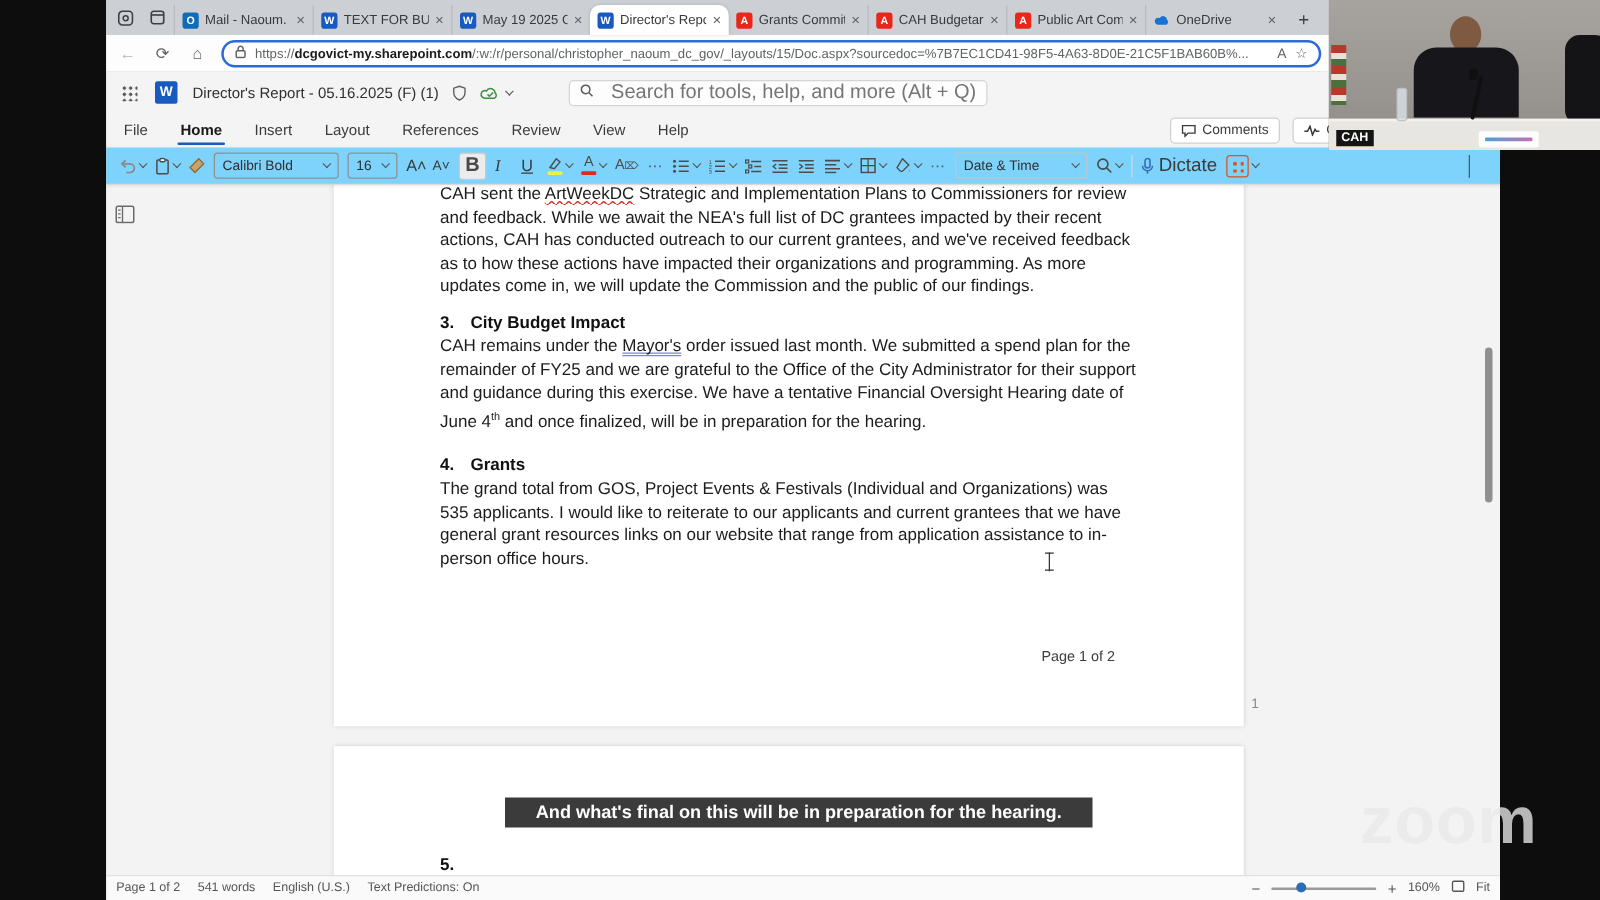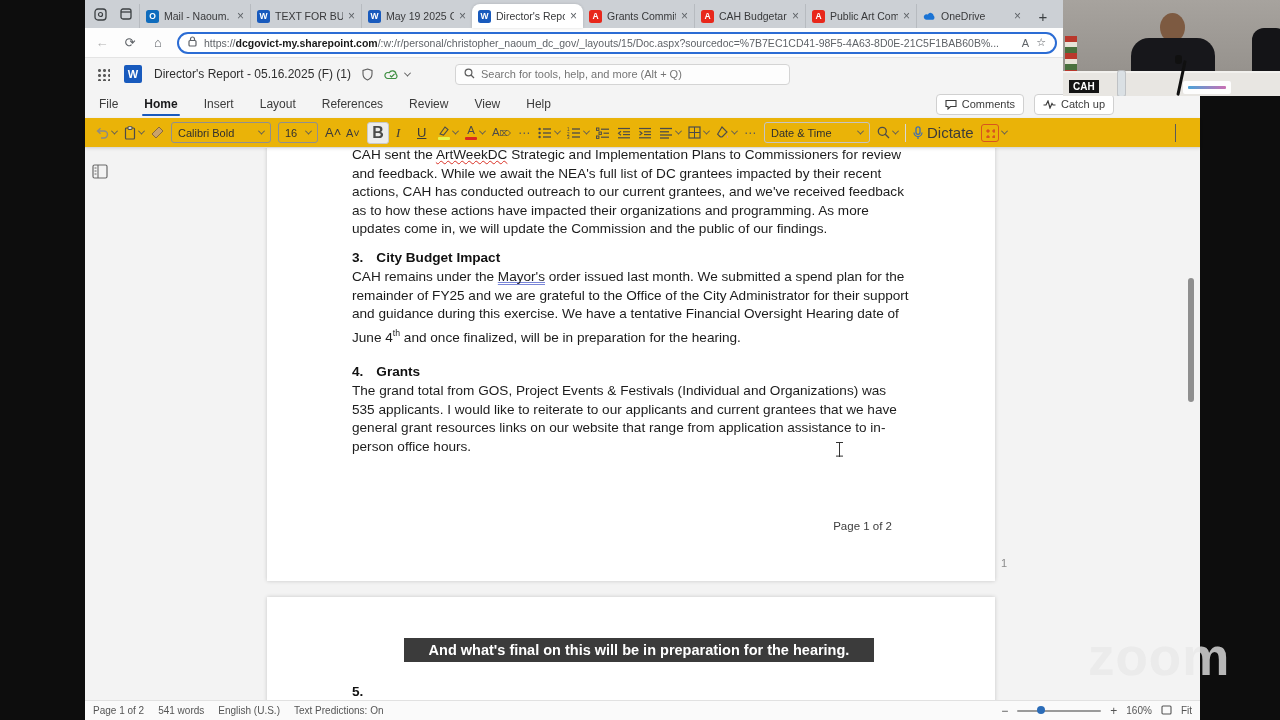--- a/index.html
+++ b/index.html
@@ -50,36 +50,36 @@
   .waffle { width:13px; height:13px; flex:none;
             background-image:radial-gradient(circle,#5a5a5a 1.3px,transparent 1.6px);
             background-size:5px 5px; margin-right:14px; }
   .wlogo { width:18px; height:18px; border-radius:2px; background:#185abd; color:#fff; font-size:11px;
            font-weight:bold; display:flex; align-items:center; justify-content:center; margin-right:12px; }
   .doctitle { font-size:12px; color:#2f2f2f; white-space:nowrap; }
   .titleico { margin-left:10px; color:#5c5c5c; display:flex; align-items:center; }
   .searchpill { position:absolute; left:370px; width:335px; height:21px; background:#fdfdfd;
                 border:1px solid #d4d4d4; border-radius:4px; display:flex; align-items:center;
                 padding:0 8px; gap:6px; }
-  .searchpill input { border:none; outline:none; background:transparent; flex:1; font-size:11px;
-                      color:#5d5d5d; font-family:inherit; }
+  .searchpill input { border:none; outline:none; background:transparent; flex:1; font-size:16px;
+                      color:#5d5d5d; font-family:inherit;text-align:right; }
 
   
   .menubar { height:28px; background:#f4f4f4; display:flex; align-items:center; padding:0 14px;
              gap:26px; font-size:12px; color:#3b3b3b; flex:none; }
   .menuitem { position:relative; line-height:26px; }
   .menuitem.active { font-weight:bold; color:#19191b; }
   .menuitem.active::after { content:""; position:absolute; left:-2px; right:-2px; bottom:1px;
                             height:2.5px; background:#185abd; border-radius:2px; }
   .menuright { margin-left:auto; display:flex; gap:10px; margin-right:72px;justify-content:flex-end; }
   .pillbtn { height:21px; background:#fff; border:1px solid #d0d0d0; border-radius:4px; display:flex;
              align-items:center; gap:5px; padding:0 8px; font-size:11px; color:#3b3b3b; }
 
   
-  .ribbon { height:30px; background:#eab308; border-bottom:1px solid #dadada; display:flex;
+  .ribbon { height:30px; background:#7dd3fc; border-bottom:1px solid #dadada; display:flex;
             align-items:center; padding:0 10px; gap:7px; color:#4b4b4b; flex:none;
             box-shadow:0 1px 3px rgba(0,0,0,.10); position:relative; z-index:5;justify-content:center; }
   .rbtn { display:flex; align-items:center; gap:3px; flex:none; }
   .rbtn svg { display:block; }
   .chev { width:5px; height:5px; border-right:1.3px solid #5a5a5a; border-bottom:1.3px solid #5a5a5a;
           transform:rotate(45deg) translate(-1px,-1px); flex:none; }
   .rdivider { width:1px; height:18px; background:#d8d8d8; flex:none; }
   .fontbox { width:100px; height:21px; border:1px solid #8f8f8f; border-radius:3px; display:flex;
              align-items:center; padding:0 6px; font-size:11px; color:#2f2f2f; gap:4px; }
   .fontbox .boxlabel { flex:1; white-space:nowrap; overflow:hidden; }
@@ -133,21 +133,21 @@
   .zoomsign { font-size:12px; color:#555; }
 
   
   .caption { position:absolute; left:404px; top:638px; width:470px; height:24px;
              background:rgba(42,42,42,.92); color:#fff; font-size:14.5px; font-weight:bold;
              display:flex; align-items:center; justify-content:center; z-index:30; white-space:nowrap; }
   .watermark { position:absolute; left:1088px; top:626px; font-size:53px; font-weight:bold;
                color:rgba(232,232,232,.78); letter-spacing:1px; z-index:20; }
 
   
-  .video { position:absolute; left:1063px; top:0; width:217px; height:96px; overflow:hidden;
+  .video { position:absolute; left:1063px; top:0; width:217px; height:120px; overflow:hidden;
            background:linear-gradient(#a7a39e 0%,#97938e 70%,#8d8984 100%); z-index:60; }
   .v-head { position:absolute; left:97px; top:13px; width:25px; height:29px; border-radius:50%;
             background:#7d5a41; }
   .v-body { position:absolute; left:68px; top:38px; width:84px; height:56px;
             border-radius:18px 18px 0 0; background:#17171b; }
   .v-table { position:absolute; left:0; bottom:0; width:100%; height:25px; background:#e8e6e2;
              border-top:2px solid #f2f1ee; }
   .v-mic { position:absolute; left:117px; top:60px; width:3px; height:36px; background:#101010;
            transform:rotate(12deg); border-radius:2px; }
   .v-michead { position:absolute; left:112px; top:55px; width:7px; height:9px; border-radius:3px;

